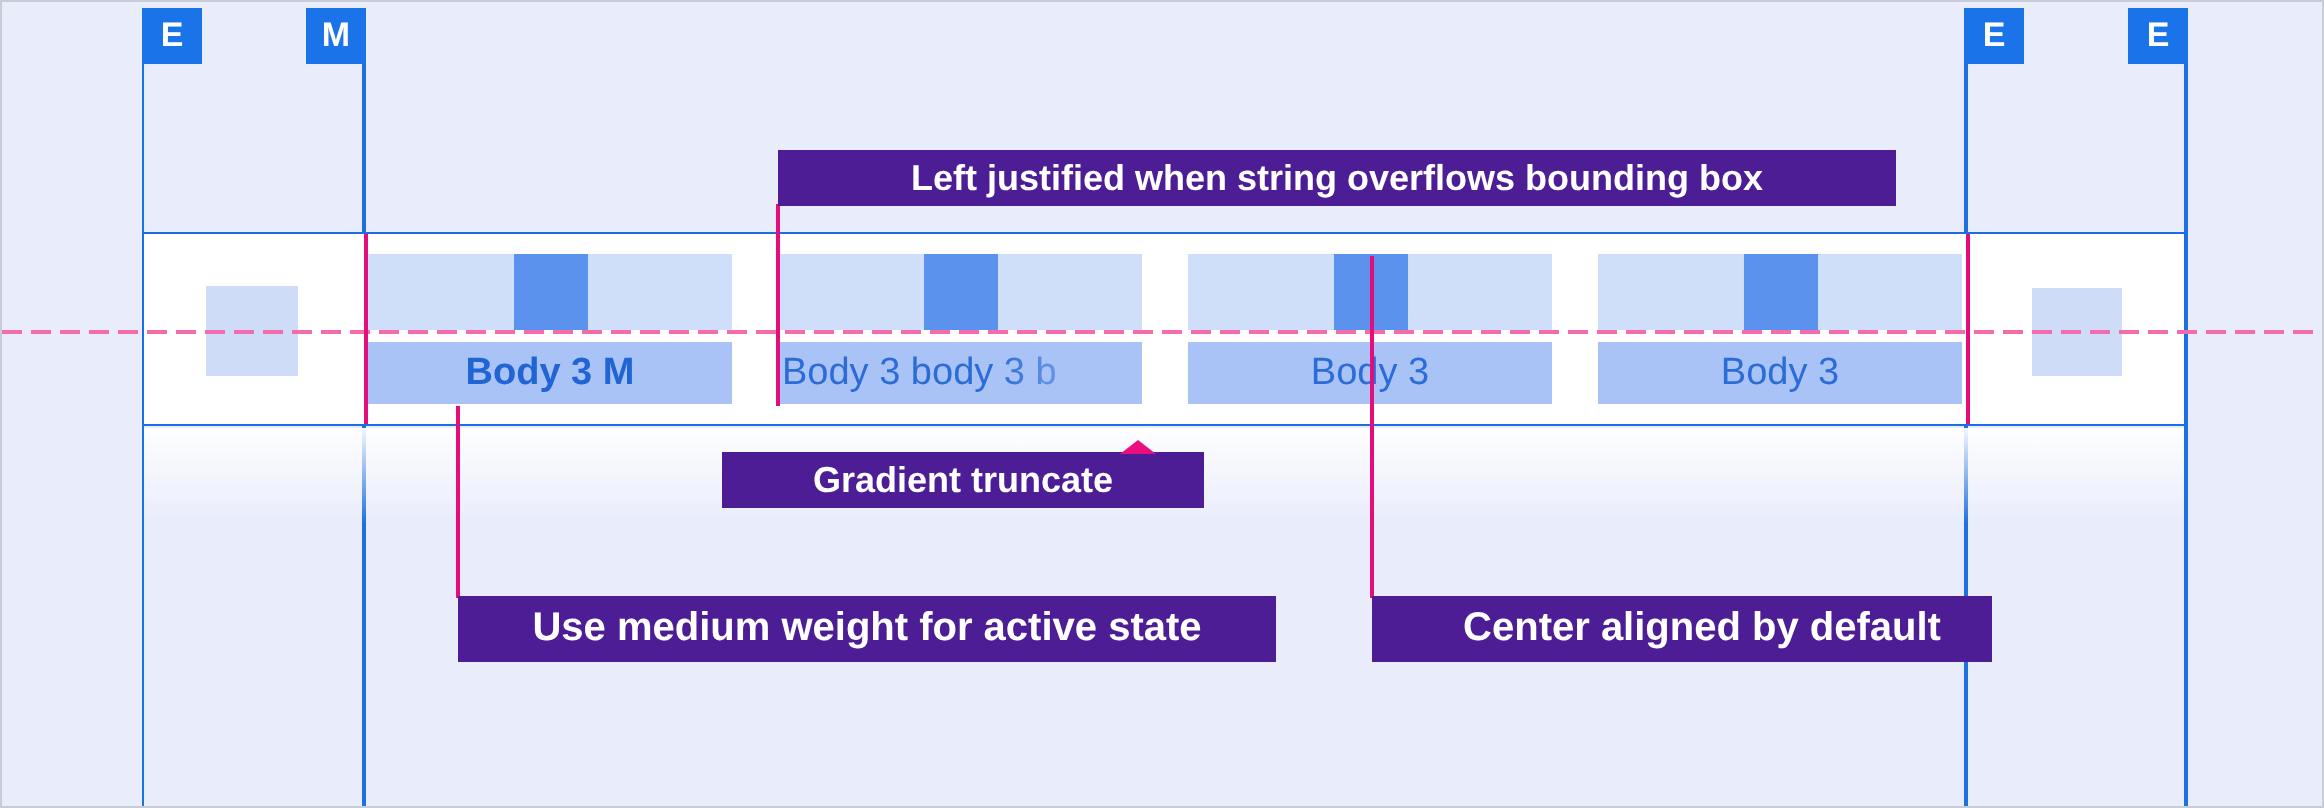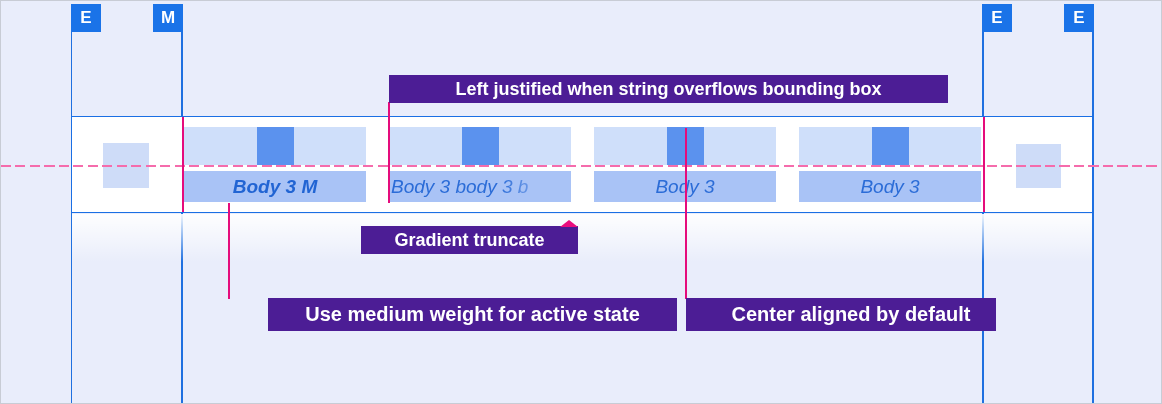--- a/index.html
+++ b/index.html
@@ -24,21 +24,21 @@
     background:#ffffff;border:1.5px solid #1a6fe4;
   }
   .bar-glow{
     position:absolute;left:71px;top:213px;width:1020px;height:48px;
     background:linear-gradient(to bottom,rgba(255,255,255,0.95),rgba(255,255,255,0));
     pointer-events:none;
   }
   
   .ph-square{position:absolute;background:#cedcf8;}
   
-  .tab{position:absolute;top:0;height:404px;font-style:italic;}
+  .tab{position:absolute;top:0;height:404px;}
   .tab-upper{position:absolute;top:126px;height:38px;width:182px;background:#cfdffa;}
   .tab-indicator{position:absolute;top:126px;height:38px;width:37px;background:#5b92ee;}
   .tab-label{
     position:absolute;top:170px;height:31px;width:182px;background:#a9c3f6;
     color:#2b6cd7;font-size:19px;line-height:31px;text-align:center;
     white-space:nowrap;overflow:hidden;
   }
   .tab-label.active{font-weight:bold;color:#2164d3;}
   .tab-label.left{text-align:left;padding-left:2px;}
   .fade-overlay{
@@ -116,22 +116,22 @@
 
   <div class="pink-line" style="left:180.5px;top:115.5px;height:95.5px;"></div>
   <div class="pink-line" style="left:981.5px;top:115.5px;height:95.5px;"></div>
 
   <div class="pink-line" style="left:387px;top:101px;height:101px;"></div>
   <div class="pink-line" style="left:226.5px;top:202px;height:96px;"></div>
   <div class="pink-line" style="left:684px;top:126.5px;height:171.5px;"></div>
 
   <div class="badge small" style="left:388px;top:74px;width:559px;">Left justified when string overflows bounding box</div>
 
-  <div class="badge small" style="left:360px;top:225px;width:217px;">
+  <div class="badge small" style="left:360px;top:225px;width:241px;">
     <span class="badge-pointer" style="left:199px;"></span>
     <span>Gradient truncate</span>
   </div>
 
-  <div class="badge large" style="left:228px;top:297px;width:409px;margin-left:39px;">Use medium weight for active state</div>
+  <div class="badge large" style="left:228px;top:297px;width:409px;">Use medium weight for active state</div>
 
   <div class="badge large" style="left:685px;top:297px;width:310px;padding-left:20px;">Center aligned by default</div>
 
 </div>
 
 </body></html>

